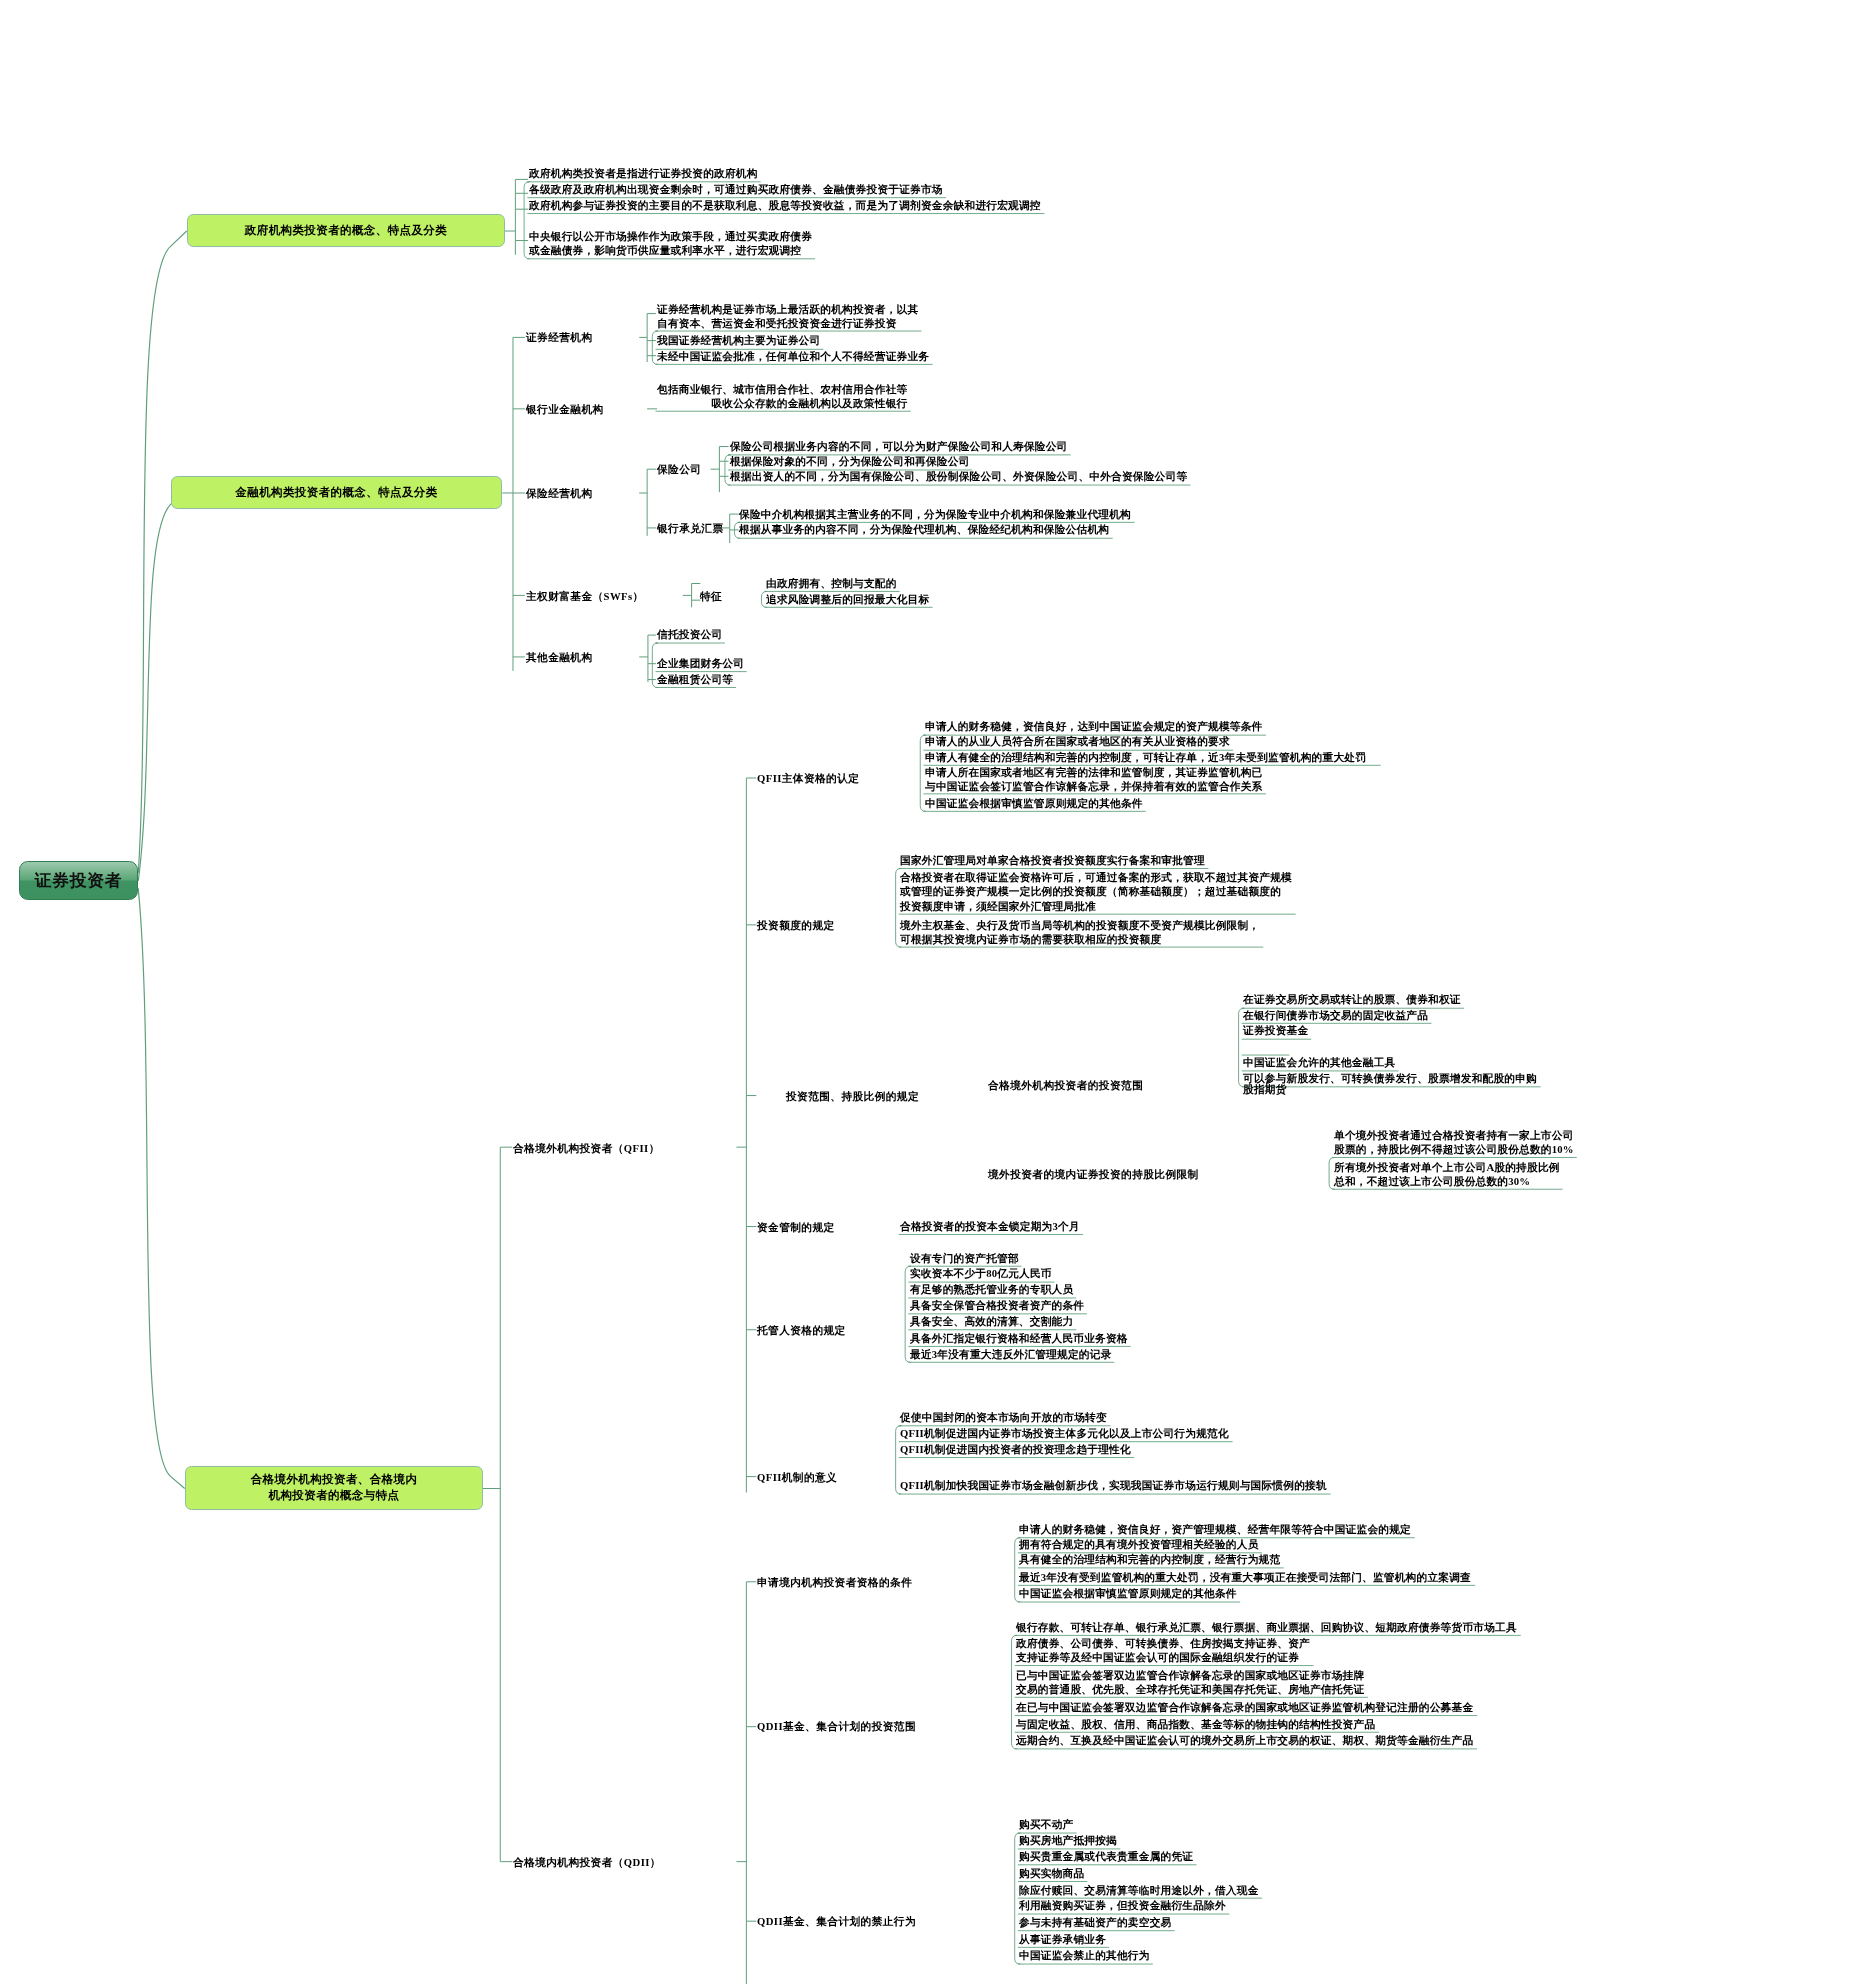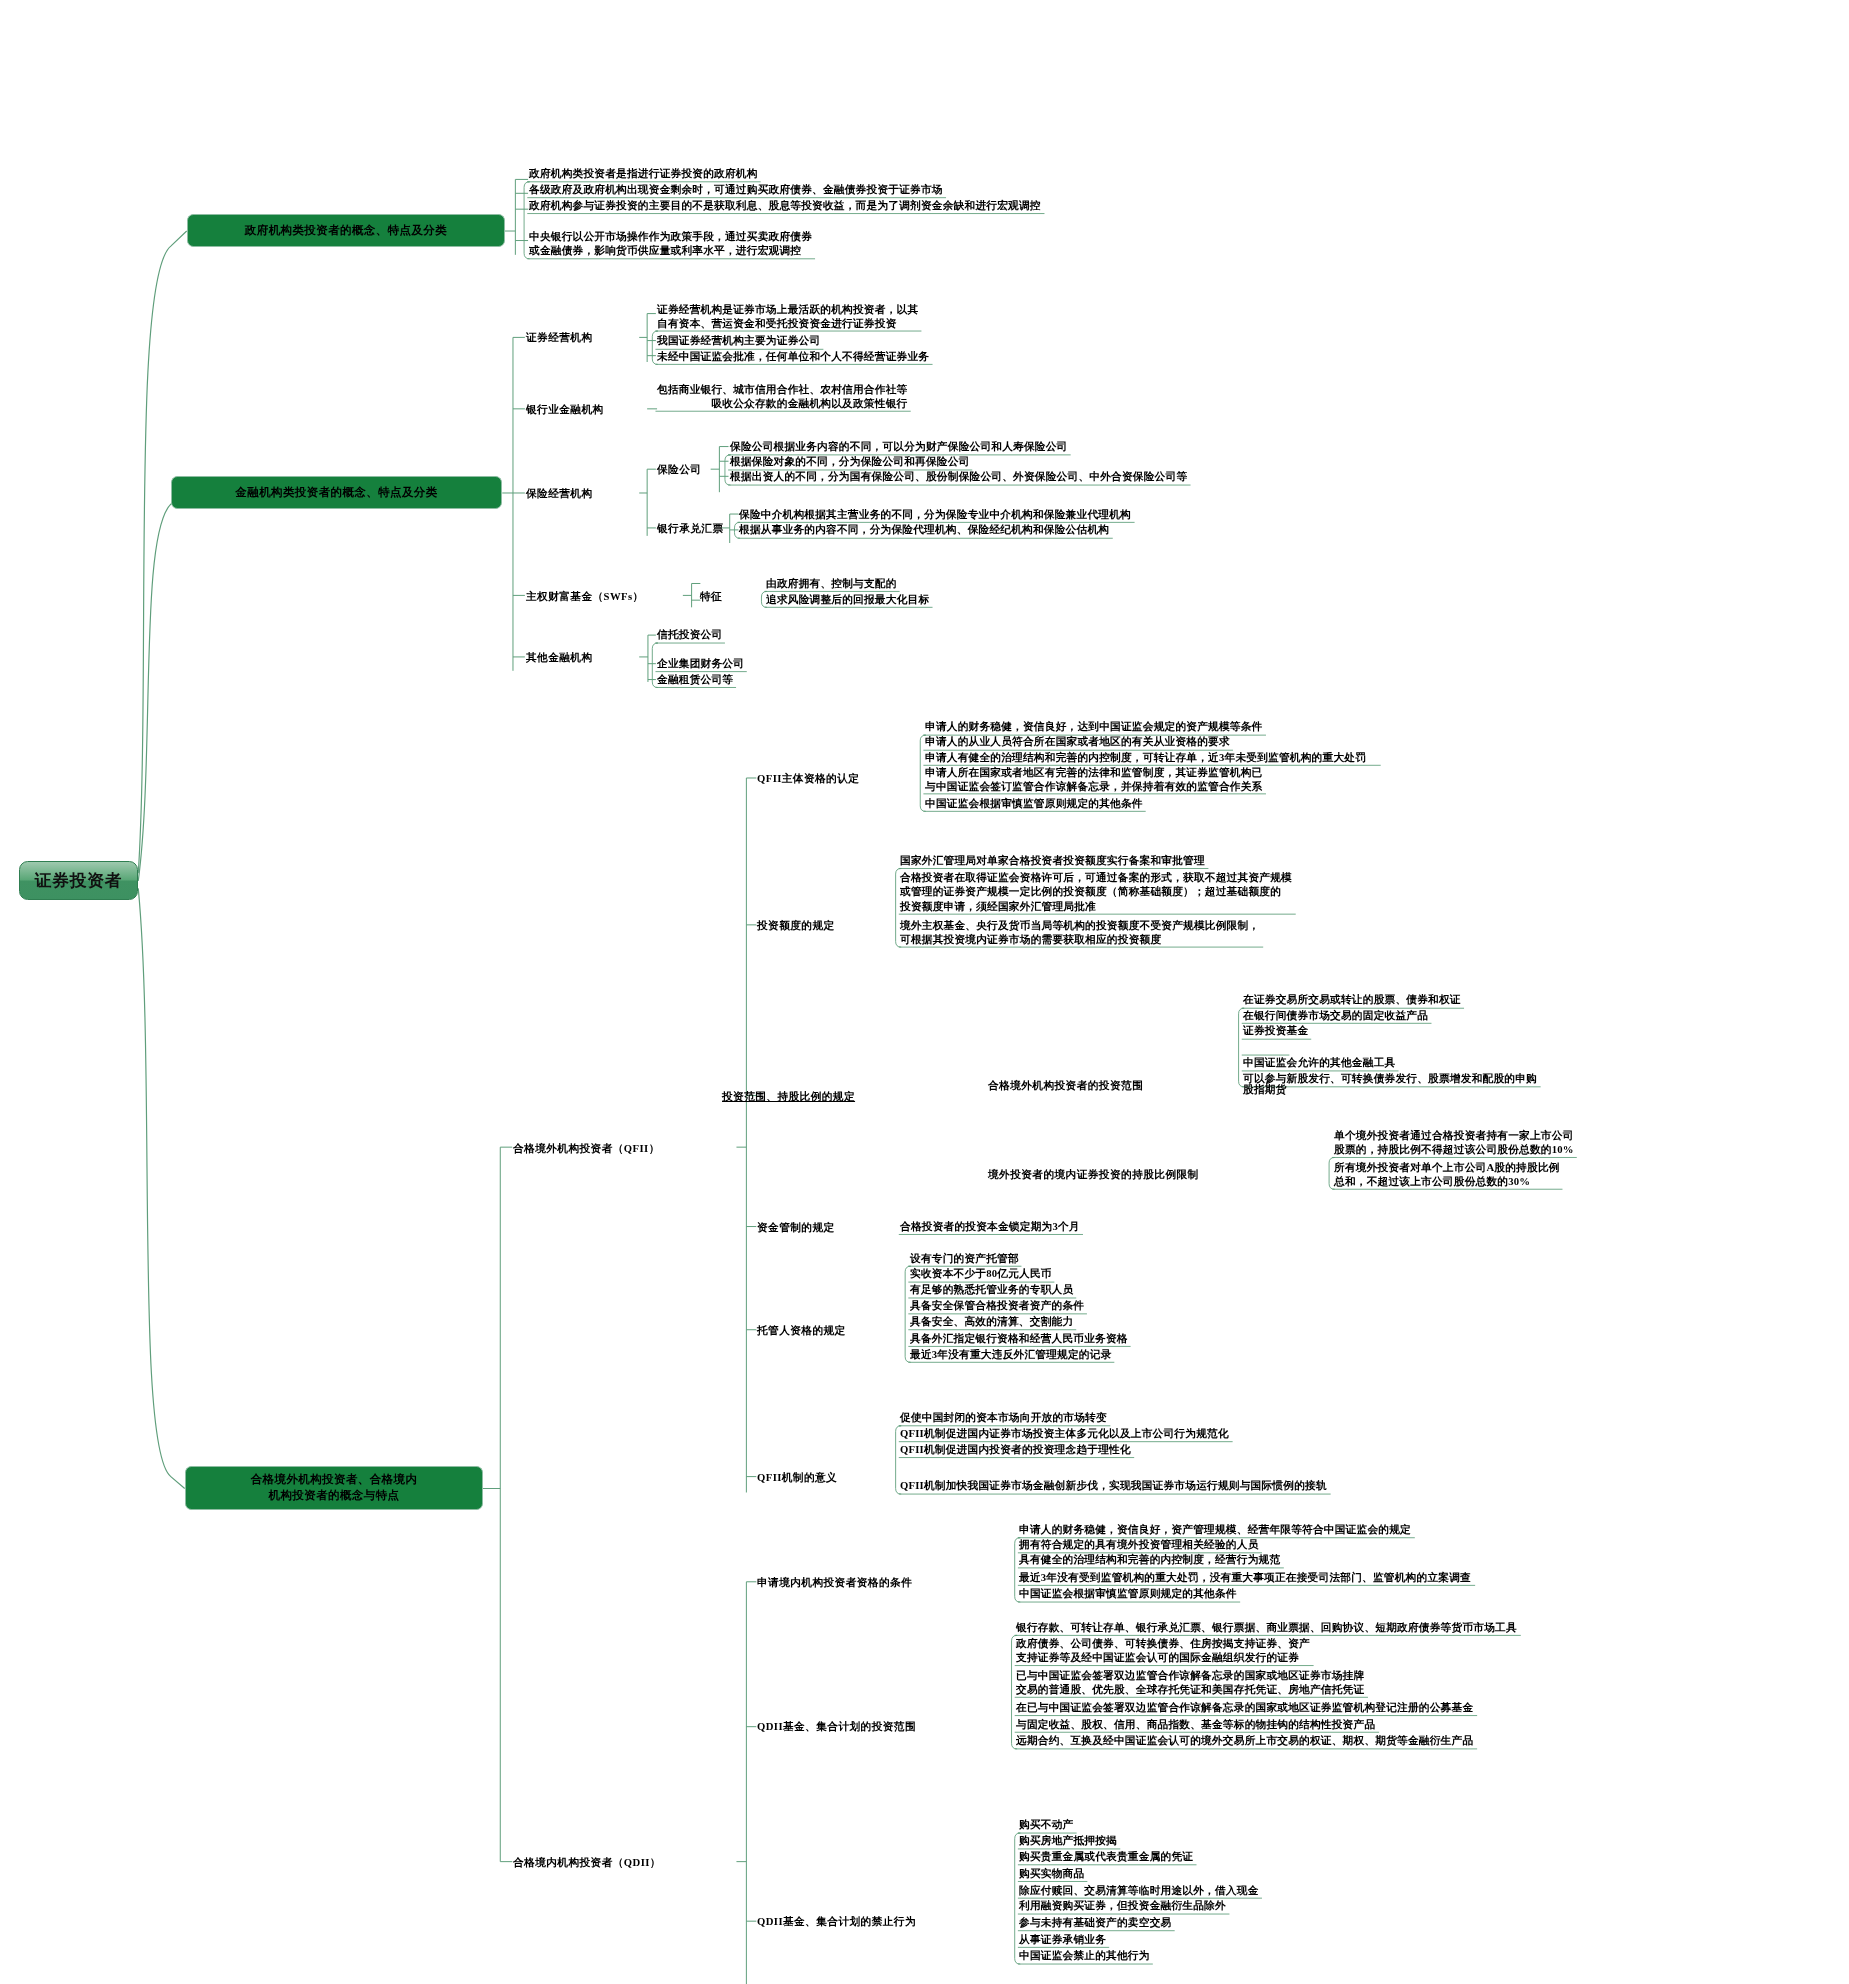--- a/index.html
+++ b/index.html
@@ -24,21 +24,21 @@
     border:0.4px solid #2f7e51;
     display:flex; align-items:center; justify-content:center;
     font-size:16.7px; font-weight:bold; letter-spacing:0.8px;
     color:#101010;
   }
 
   
   .lvl1{
     border:0.6px solid #8fbda3;
     border-radius:6.4px;
-    background:#15803d;
+    background:#bef264;
     display:flex; align-items:center; justify-content:center;
     text-align:center;
     font-size:11.5px; font-weight:bold; letter-spacing:0.4px;
     line-height:1.35;
     padding:2.4px 5.6px;
   }
 
   
   .lbl{
     font-size:10.7px; font-weight:bold; letter-spacing:0.4px;
@@ -263,21 +263,21 @@
 <div class="node leaf" style="left:925px; top:796px; height:15px;">中国证监会根据审慎监管原则规定的其他条件</div>
 
 <div class="node lbl" style="left:757px; top:917px; height:16.7px;">投资额度的规定</div>
 <div class="node leaf" style="left:900px; top:853px; height:15px;">国家外汇管理局对单家合格投资者投资额度实行备案和审批管理</div>
 <div class="node leaf wrap" style="left:900px; top:870px;">合格投资者在取得证监会资格许可后，可通过备案的形式，获取不超过其资产规模
 或管理的证券资产规模一定比例的投资额度（简称基础额度）；超过基础额度的
 投资额度申请，须经国家外汇管理局批准</div>
 <div class="node leaf wrap" style="left:900px; top:918px;">境外主权基金、央行及货币当局等机构的投资额度不受资产规模比例限制，
 可根据其投资境内证券市场的需要获取相应的投资额度</div>
 
-<div class="node lbl" style="left:722px; top:1088px; height:16.7px;text-decoration:underline;">投资范围、持股比例的规定</div>
+<div class="node lbl" style="left:786px; top:1088px; height:16.7px;">投资范围、持股比例的规定</div>
 
 <div class="node lbl" style="left:988px; top:1077px; height:16.7px;">合格境外机构投资者的投资范围</div>
 <div class="node leaf" style="left:1243px; top:992px; height:15px;">在证券交易所交易或转让的股票、债券和权证</div>
 <div class="node leaf" style="left:1243px; top:1008px; height:15px;">在银行间债券市场交易的固定收益产品</div>
 <div class="node leaf" style="left:1243px; top:1023px; height:15px;">证券投资基金</div>
 <div class="node leaf" style="left:1243px; top:1080px; height:19px;">股指期货</div>
 <div class="node leaf" style="left:1243px; top:1055px; height:15px;">中国证监会允许的其他金融工具</div>
 <div class="node leaf" style="left:1243px; top:1071px; height:15px;">可以参与新股发行、可转换债券发行、股票增发和配股的申购</div>
 
 <div class="node lbl" style="left:988px; top:1166px; height:16.7px;">境外投资者的境内证券投资的持股比例限制</div>

